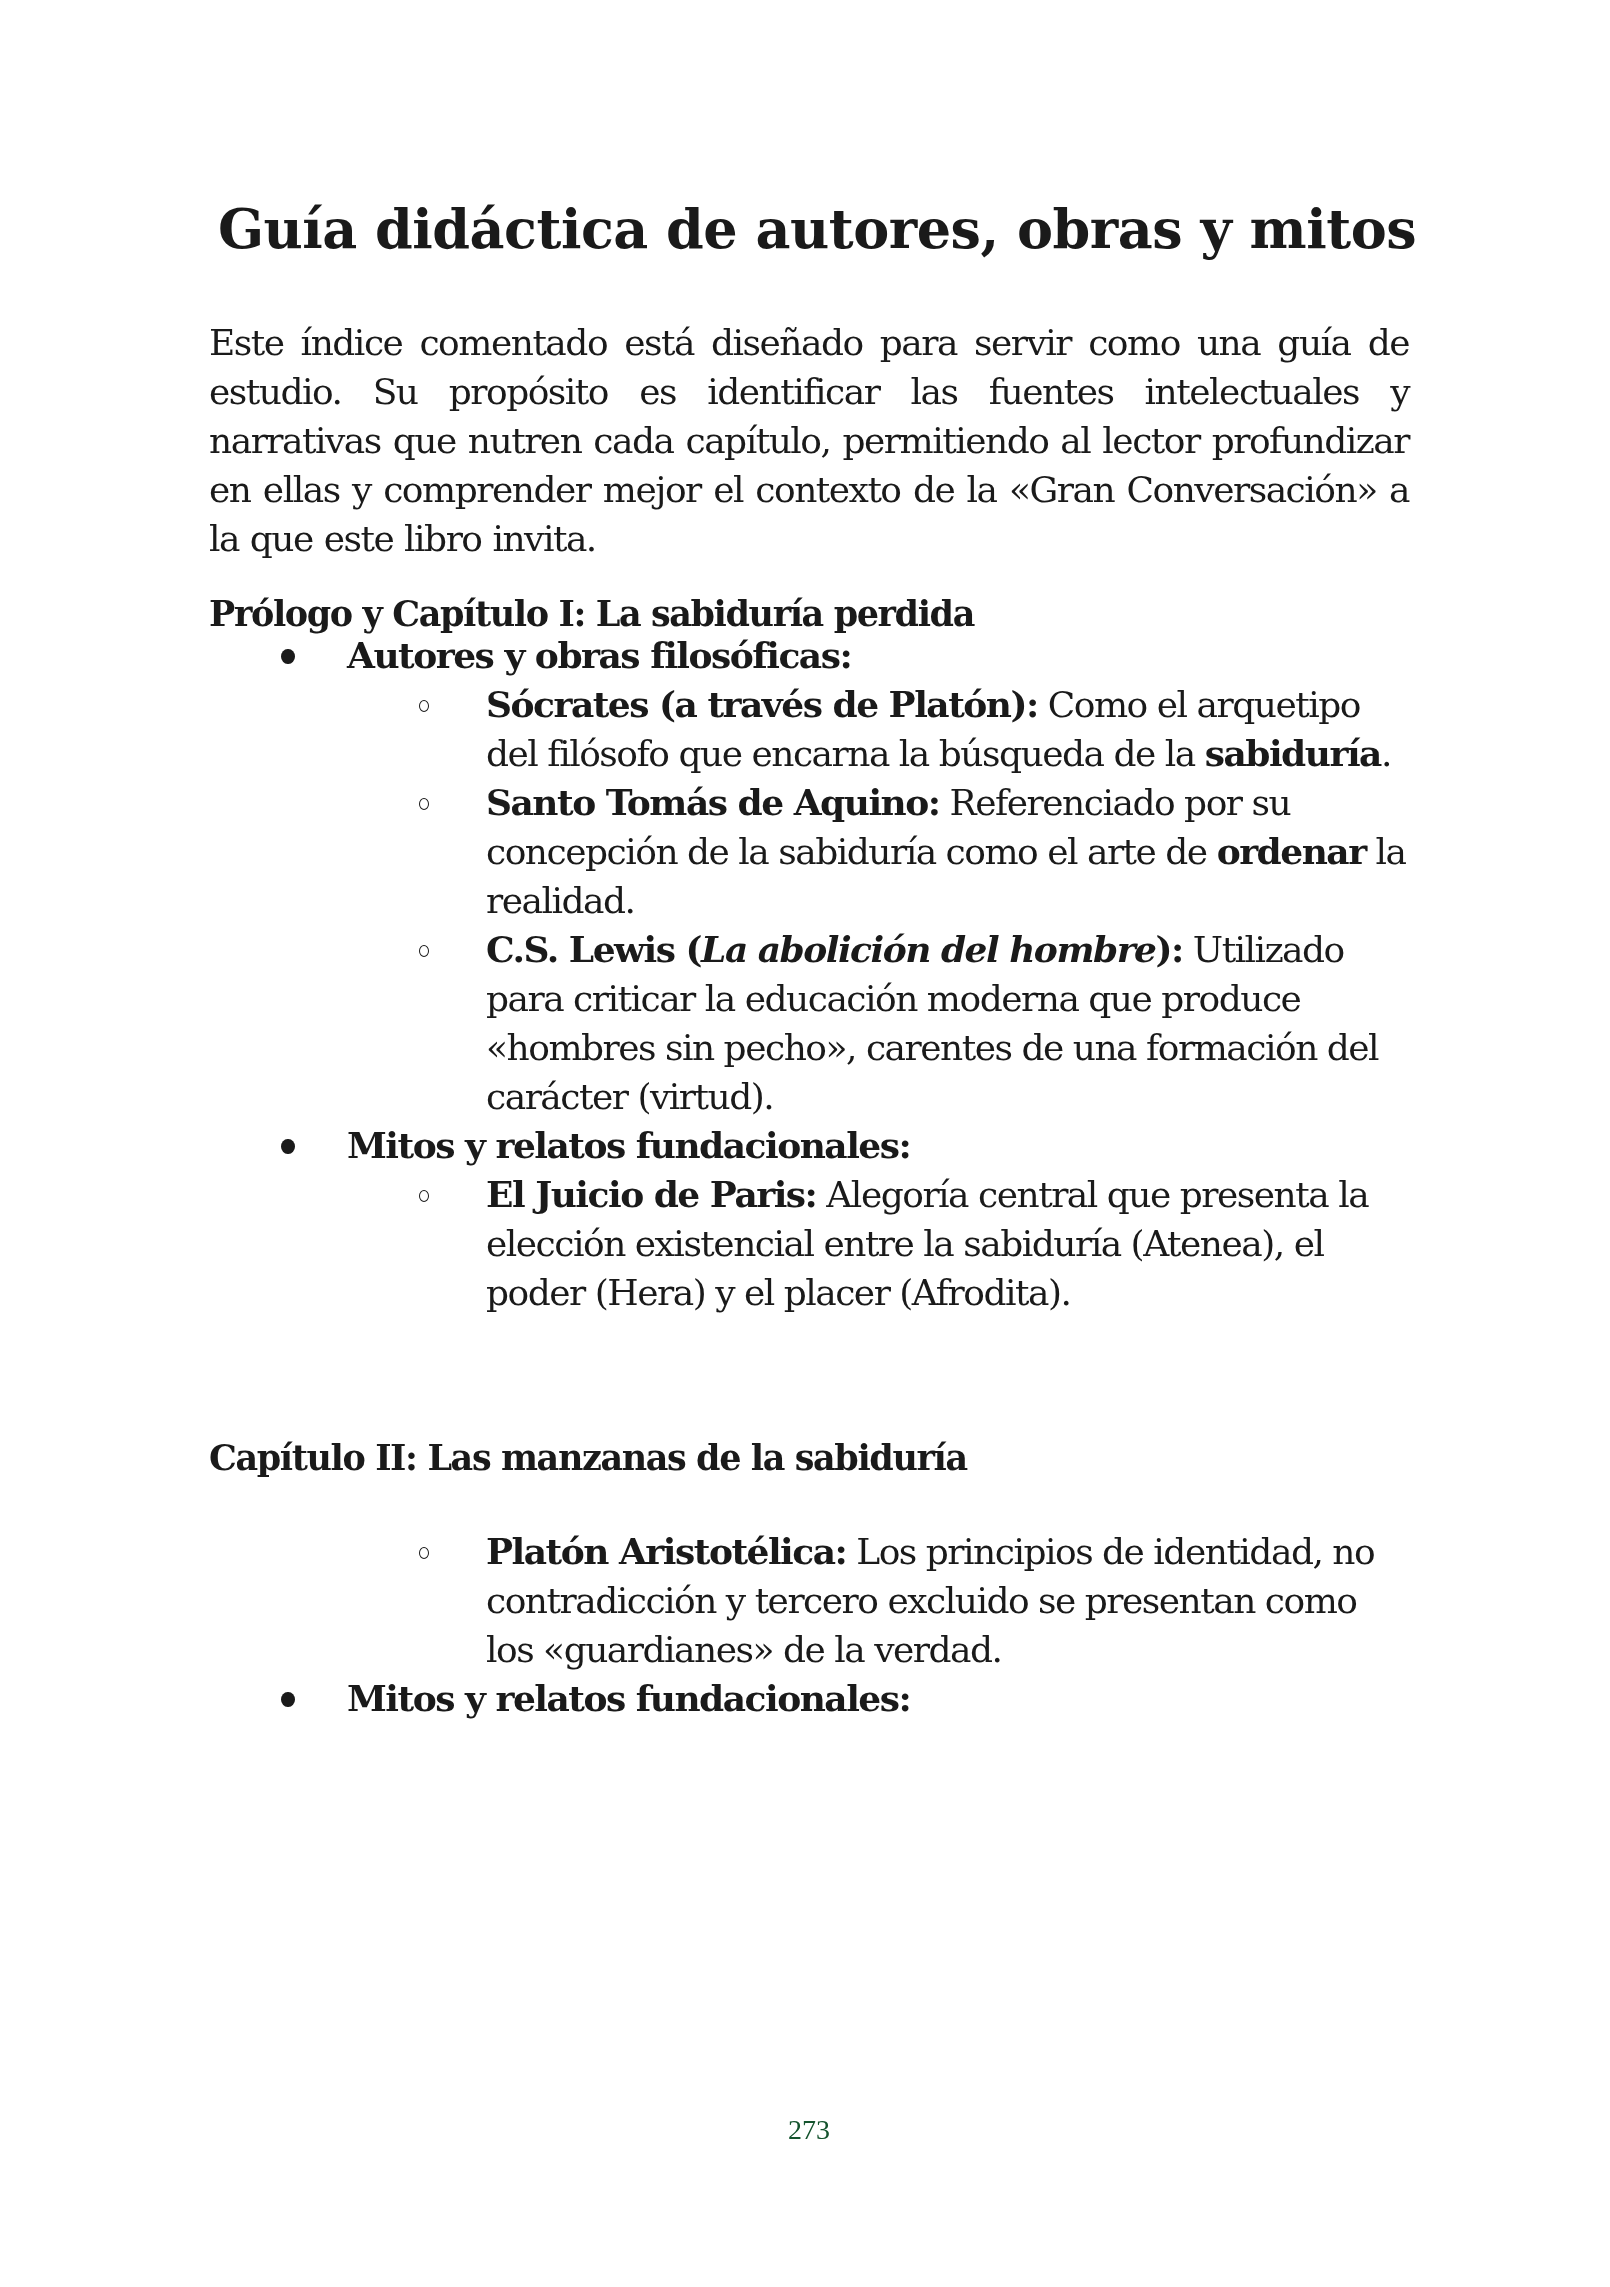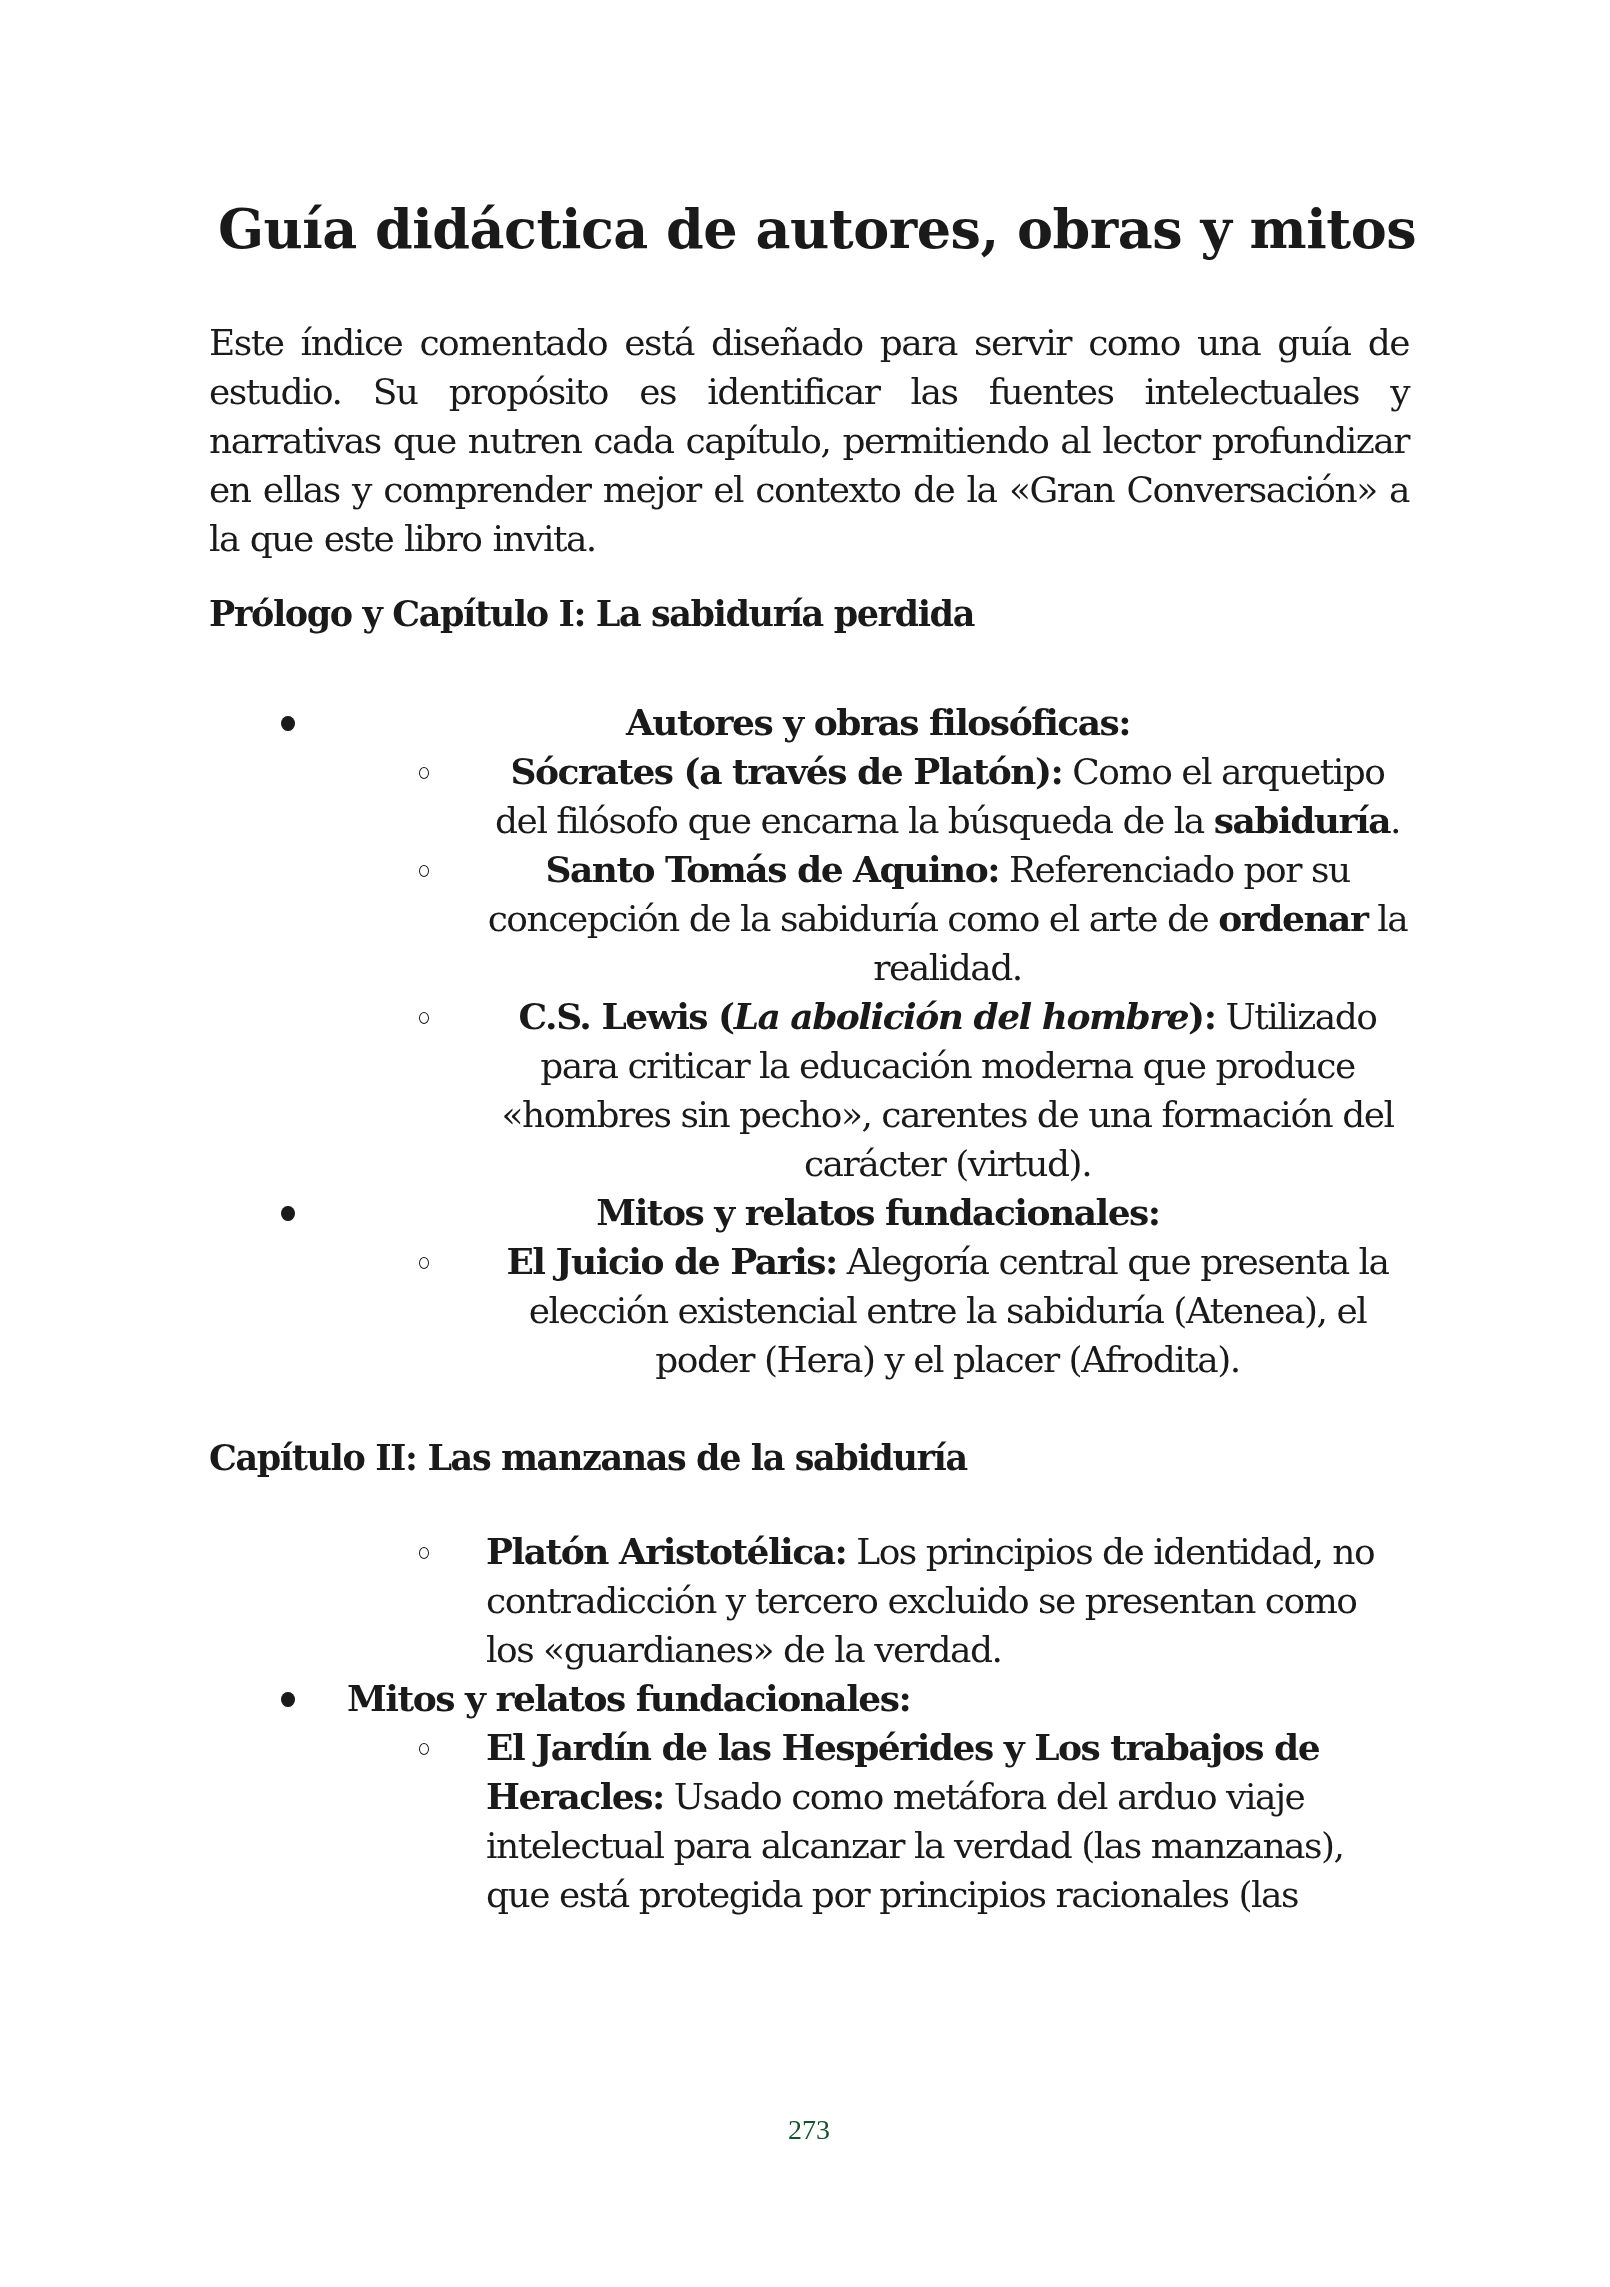--- a/index.html
+++ b/index.html
@@ -104,21 +104,21 @@
 <body>
 
 <div class="page">
 
   <h1 class="title" style="margin:8px;">Guía didáctica de autores, obras y mitos</h1>
 
   <p class="intro" style="margin:0;">Este índice comentado está diseñado para servir como una guía de estudio. Su propósito es identificar las fuentes intelectuales y narrativas que nutren cada capítulo, permitiendo al lector profundizar en ellas y comprender mejor el contexto de la «Gran Conversación» a la que este libro invita.</p>
 
   <div class="section-heading" style="top:591px;">Prólogo y Capítulo I: La sabiduría perdida</div>
 
-  <div class="list" style="top:698px;text-align:center;">
+  <div class="list" style="top:631px;">
     <div class="l1">
       <span class="bullet-disc"></span>
       <span>Autores y obras filosóficas:</span>
     </div>
 
     <div class="l2">
       <span class="bullet-circle"></span>
       <span class="b">Sócrates (a través de Platón):</span><span> Como el arquetipo del filósofo que encarna la búsqueda de la </span><span class="b">sabiduría</span><span>.</span>
     </div>
 
@@ -150,21 +150,17 @@
     <div class="l2">
       <span class="bullet-circle"></span>
       <span class="b">Platón Aristotélica:</span><span> Los principios de identidad, no contradicción y tercero excluido se presentan como los «guardianes» de la verdad.</span>
     </div>
 
     <div class="l1">
       <span class="bullet-disc"></span>
       <span>Mitos y relatos fundacionales:</span>
     </div>
 
-    <div class="l2">
-      <span class="bullet-circle"></span>
-      <span class="b">El Jardín de las Hespérides y Los trabajos de Heracles:</span><span> Usado como metáfora del arduo viaje intelectual para alcanzar la verdad (las manzanas), que está protegida por principios racionales (las</span>
-    </div>
   </div>
 
   <div class="page-number">273</div>
 </div>
 
 
 </body></html>

